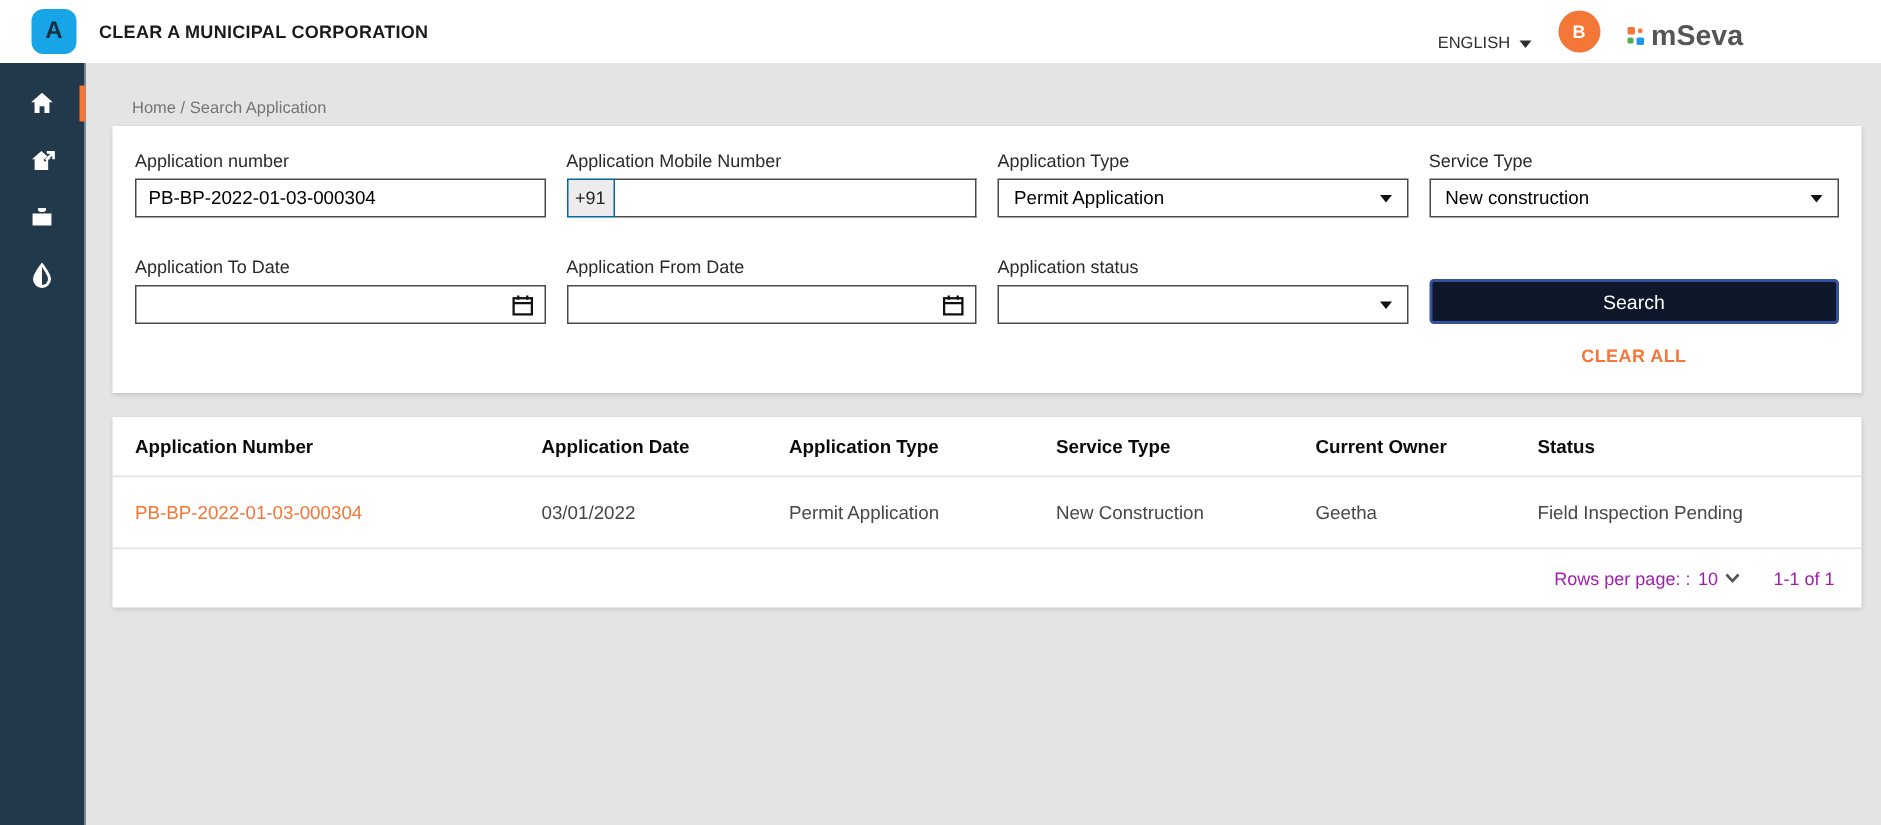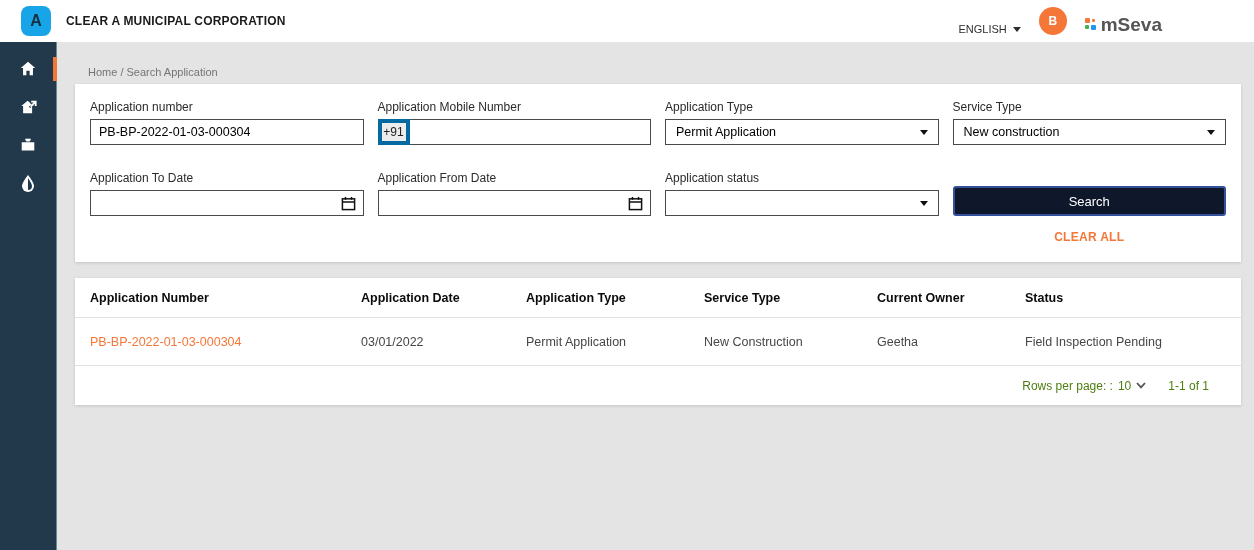--- a/index.html
+++ b/index.html
@@ -35,38 +35,38 @@
   .breadcrumb .bc-home { cursor:pointer; }
 
   .card { position:absolute; left:18px; width:1166px; background:#fff; box-shadow:0 1px 3px rgba(0,0,0,.14); }
   .search-card { top:42px; height:178px; }
 
   .form-grid { display:grid; grid-template-columns:repeat(4,1fr); column-gap:14px; row-gap:26px; padding:16px 15px 10px 15px; }
   .field label { display:block; font-size:12px; color:#2b2b2b; margin-bottom:5px; }
   .ctrl { height:26px; border:1px solid #4a4a4a; background:#fff; display:flex; align-items:center; font-size:12.5px; color:#000; }
   .ctrl input { border:none; outline:none; width:100%; height:100%; font-size:12.5px; font-family:"Liberation Sans",sans-serif; padding:0 8px; color:#000; background:transparent; }
   .mobile-wrap { display:flex; height:26px; }
-  .prefix { width:32px; height:26px; border:4px solid #0369a1; background:#ececec; display:flex; align-items:center; justify-content:center; font-size:12px; color:#222; flex:0 0 auto; }
+  .prefix { width:32px; height:26px; border:1px solid #0369a1; background:#ececec; display:flex; align-items:center; justify-content:center; font-size:12px; color:#222; flex:0 0 auto; }
   .mobile-wrap .ctrl { flex:1; border-left:none; }
   .selectbox { justify-content:space-between; padding:0 10px; cursor:pointer; }
   .sel-arrow { width:0; height:0; border-left:4px solid transparent; border-right:4px solid transparent; border-top:5px solid #111; }
   .datebox { position:relative; }
   .datebox input { padding-right:28px; }
   .cal-ico { position:absolute; right:7px; top:5px; cursor:pointer; }
 
   .search-btn { grid-column:4; height:30px; background:#0f172a; border:2px solid #34519c; border-radius:3px; color:#fff; font-size:13px; font-family:"Liberation Sans",sans-serif; cursor:pointer; align-self:end; }
   .clear-all { grid-column:4; grid-row:3; text-align:center; color:#f47738; font-size:12px; font-weight:bold; letter-spacing:.3px; margin-top:-12px; cursor:pointer; }
 
   
   .table-card { top:236px; }
   .t-row { display:grid; grid-template-columns:271px 165px 178px 173px 148px 1fr; padding:0 15px; align-items:center; }
   .t-head { height:40px; font-weight:bold; font-size:12.5px; color:#0b0b0b; border-bottom:1px solid #e2e2e2; }
   .t-data { height:48px; font-size:12.5px; color:#474747; border-bottom:1px solid #e2e2e2; }
   .link-cell { color:#f47738; cursor:pointer; }
-  .t-foot { height:39px; display:flex; align-items:center; justify-content:flex-end; font-size:12px; color:#4d7c0f; padding-right:32px; gap:22px; }
+  .t-foot { height:39px; display:flex; align-items:center; justify-content:flex-end; font-size:12px; color:#a21caf; padding-right:18px; gap:22px; }
   .rpp { display:flex; align-items:center; gap:5px; cursor:pointer; }
 </style>
 </head>
 <body>
 
 <div class="header">
   <div class="logo-a">
       <span>A</span>
     </div>
   <div class="h-title">CLEAR A MUNICIPAL CORPORATION</div>

